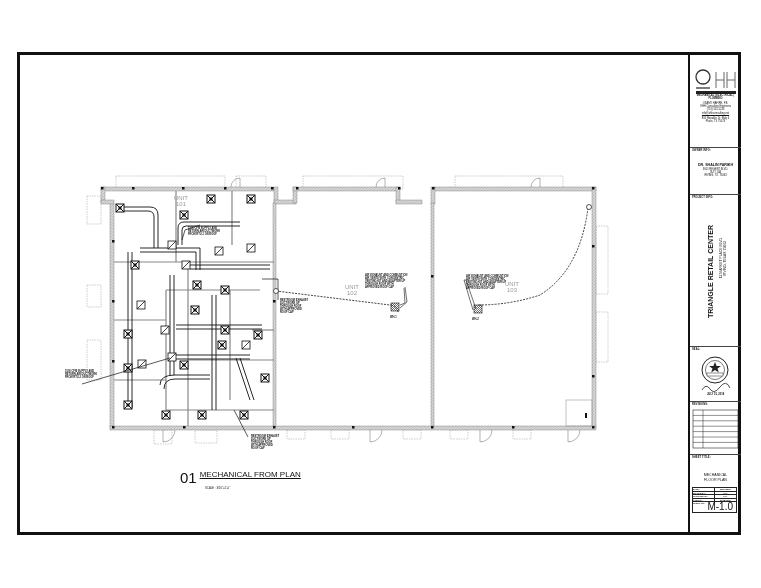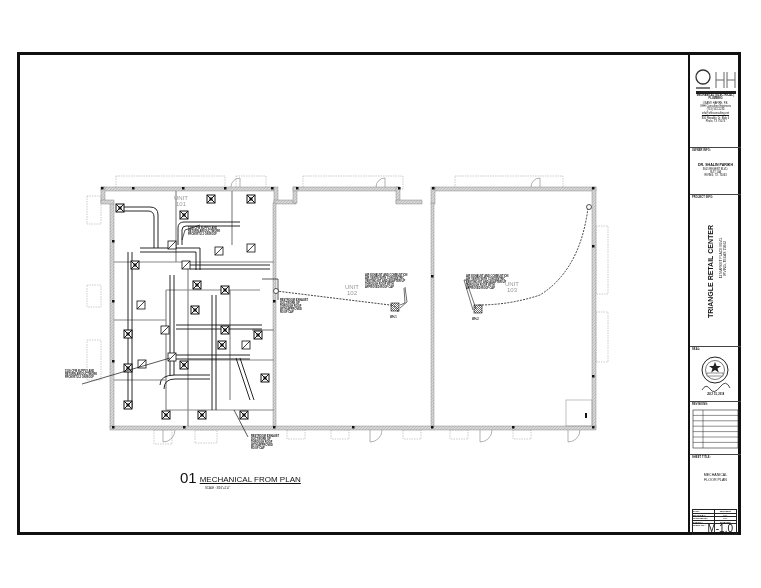--- a/index.html
+++ b/index.html
@@ -3,21 +3,21 @@
 <meta charset="utf-8">
 <style>
   html,body{margin:0;padding:0;background:#fff;}
   body{width:761px;height:588px;position:relative;overflow:hidden;font-family:"Liberation Sans",sans-serif;color:#111;}
   .sheet{position:absolute;left:17px;top:52px;width:724px;height:483px;border:3px solid #111;box-sizing:border-box;background:#fff;}
   .titleblock{position:absolute;left:688px;top:52px;width:53px;height:483px;border-left:2px solid #111;box-sizing:border-box;}
   .tb-sec{position:absolute;left:0;width:51px;border-top:1px solid #444;box-sizing:border-box;}
   .tb-label{position:absolute;left:2px;top:1px;font-size:2.6px;font-weight:bold;letter-spacing:.1px;}
   .tiny{font-size:2.6px;line-height:3.2px;text-align:center;}
   .plan{position:absolute;left:0;top:0;}
-  .drawing-title{position:absolute;left:180px;top:470px;display:flex;align-items:flex-end;gap:3px;}
+  .drawing-title{position:absolute;left:180px;top:470px;display:flex;align-items:flex-start;gap:3px;}
   .drawing-num{font-size:15px;line-height:15px;}
   .drawing-name{font-size:8px;text-decoration:underline;line-height:10px;}
   .drawing-scale{position:absolute;left:205px;top:486px;font-size:2.8px;}
   .vtext{position:absolute;writing-mode:vertical-rl;transform:rotate(180deg);white-space:nowrap;}
 </style>
 </head>
 <body>
 
 <div class="sheet"></div>
 
@@ -320,21 +320,21 @@
   </div>
 
   <div class="tb-sec" style="top:402px;height:47px;">
     <div class="tb-label">SHEET TITLE:</div>
     <div style="position:absolute;top:18px;width:51px;text-align:center;font-size:3.6px;line-height:5px;">
       <div>MECHANICAL</div>
       <div>FLOOR PLAN</div>
     </div>
   </div>
 
-  <div class="tb-sec" style="top:449px;height:34px;border-top:none;">
+  <div class="tb-sec" style="top:427px;height:34px;border-top:none;">
     <div style="position:absolute;left:2px;top:8px;width:45px;height:26px;border:1px solid #222;box-sizing:border-box;">
       <div style="display:grid;grid-template-columns:1fr 1fr;font-size:2.2px;line-height:2.5px;font-weight:bold;">
         <div style="border-bottom:0.5px solid #222;border-right:0.5px solid #222;">DATE:</div>
         <div style="border-bottom:0.5px solid #222;text-align:center;">02/14/2018</div>
         <div style="border-bottom:0.5px solid #222;border-right:0.5px solid #222;">DRAWN BY:</div>
         <div style="border-bottom:0.5px solid #222;text-align:center;">O.H.</div>
         <div style="border-bottom:0.5px solid #222;border-right:0.5px solid #222;">CHECKED BY:</div>
         <div style="border-bottom:0.5px solid #222;text-align:center;">O.H.</div>
         <div style="border-bottom:0.5px solid #222;border-right:0.5px solid #222;">JOB NO.:</div>
         <div style="border-bottom:0.5px solid #222;text-align:center;">2018-0015</div>

